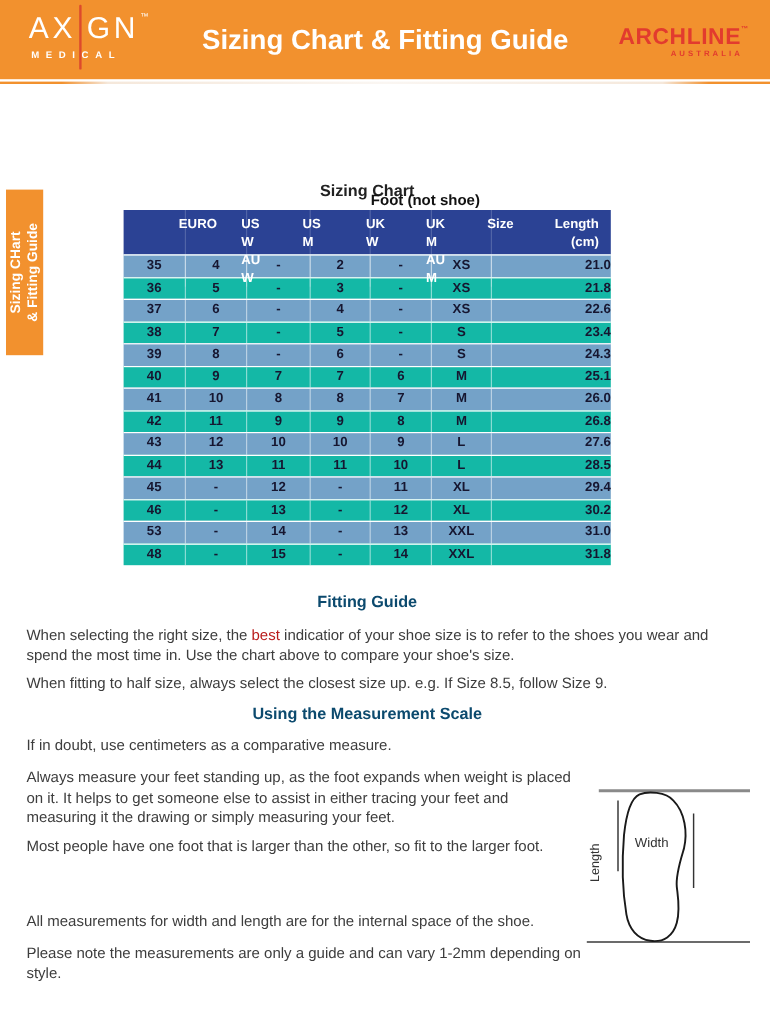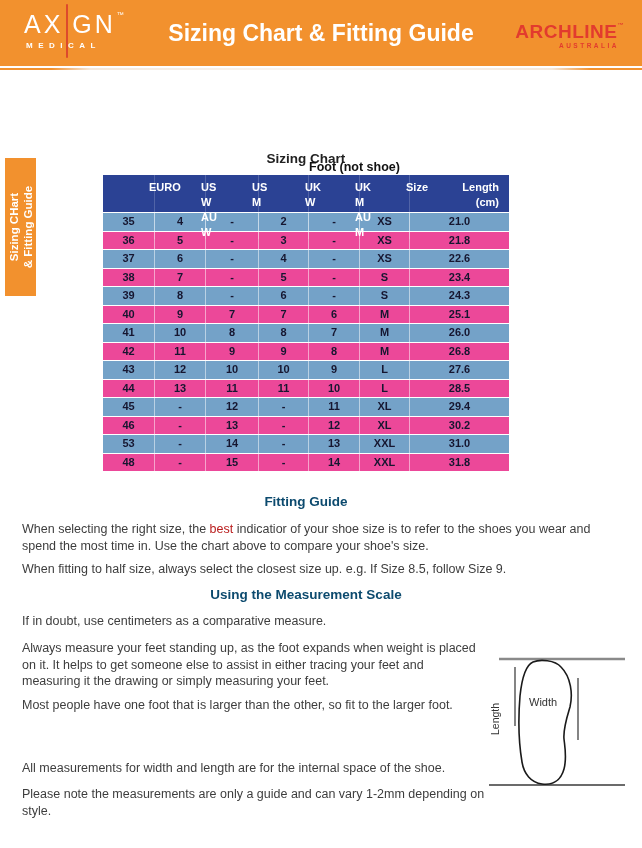--- a/index.html
+++ b/index.html
@@ -39,23 +39,23 @@
   .sizing-table{position:absolute;left:103px;top:175px;width:406px;}
   .thead{display:grid;grid-template-columns:52px 51px 53px 50px 51px 50px 99px;
          background:#2B4294;height:37px;color:#fff;}
   .th{font-size:11px;font-weight:bold;text-align:center;padding-top:5px;line-height:1.35;
       border-right:1px solid rgba(255,255,255,.18);margin-left:46px;}
   .th:last-child{text-align:right;padding-right:10px;border-right:none;}
   .trow{display:grid;grid-template-columns:52px 51px 53px 50px 51px 50px 99px;
         height:17.5px;border-top:1px solid #fff;}
   .td{font-size:11px;font-weight:bold;text-align:center;line-height:17.5px;color:#161630;
       border-right:1px solid rgba(255,255,255,.5);}
-  .td:last-child{border-right:none;text-align:center;padding-right:0;}
+  .td:last-child{border-right:none;text-align:right;padding-right:0;}
   .r-blue{background:#74A2C8;}
-  .r-peri{background:#ec4899;}
+  .r-peri{background:#14b8a6;}
 
   
   .h2{position:absolute;left:0;width:612px;text-align:center;font-size:13.5px;
       font-weight:bold;color:#0c4a6e;}
   .para{position:absolute;left:22px;font-size:12.5px;color:#3d3d3d;line-height:1.32;}
   #fg-title{top:494px;}
   #fg-p1{top:521px;width:600px;}
   #fg-p2{top:561px;width:600px;}
   #ms-title{top:587px;}
   #ms-p1{top:613px;width:560px;}

